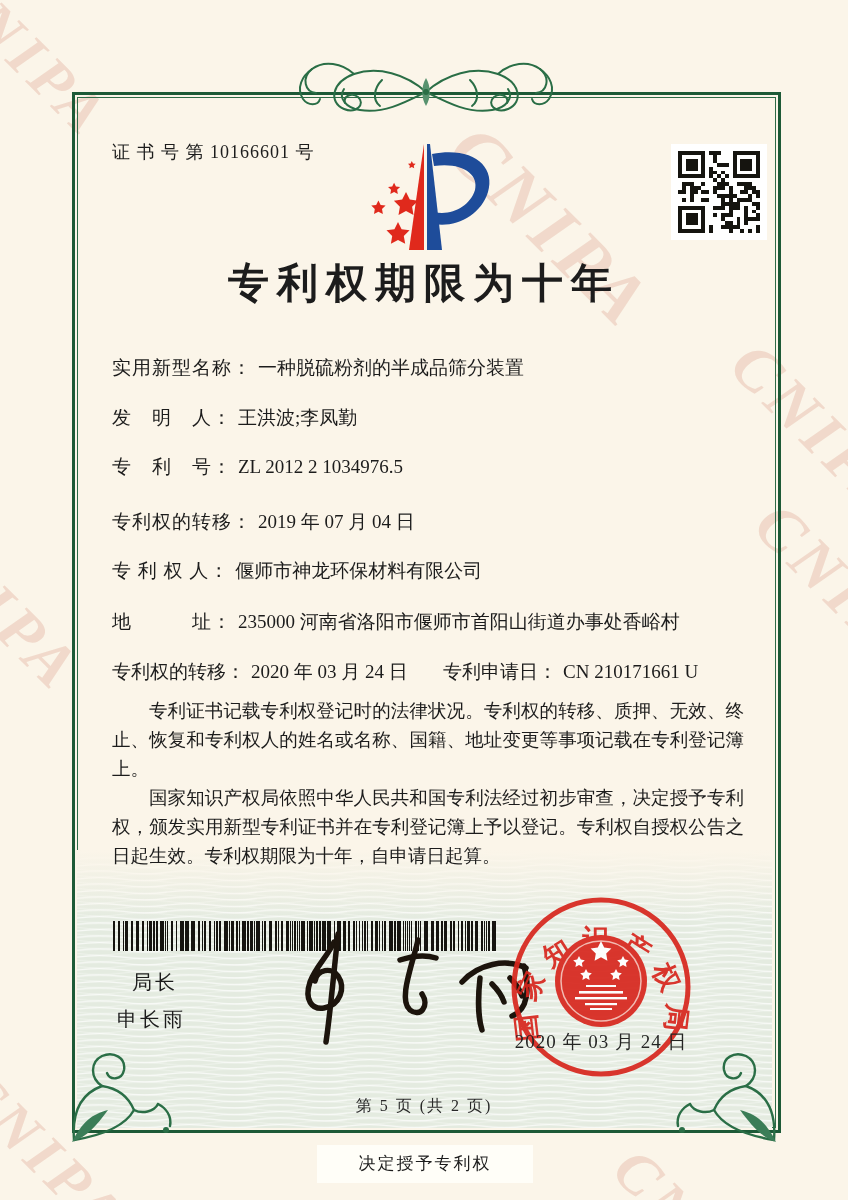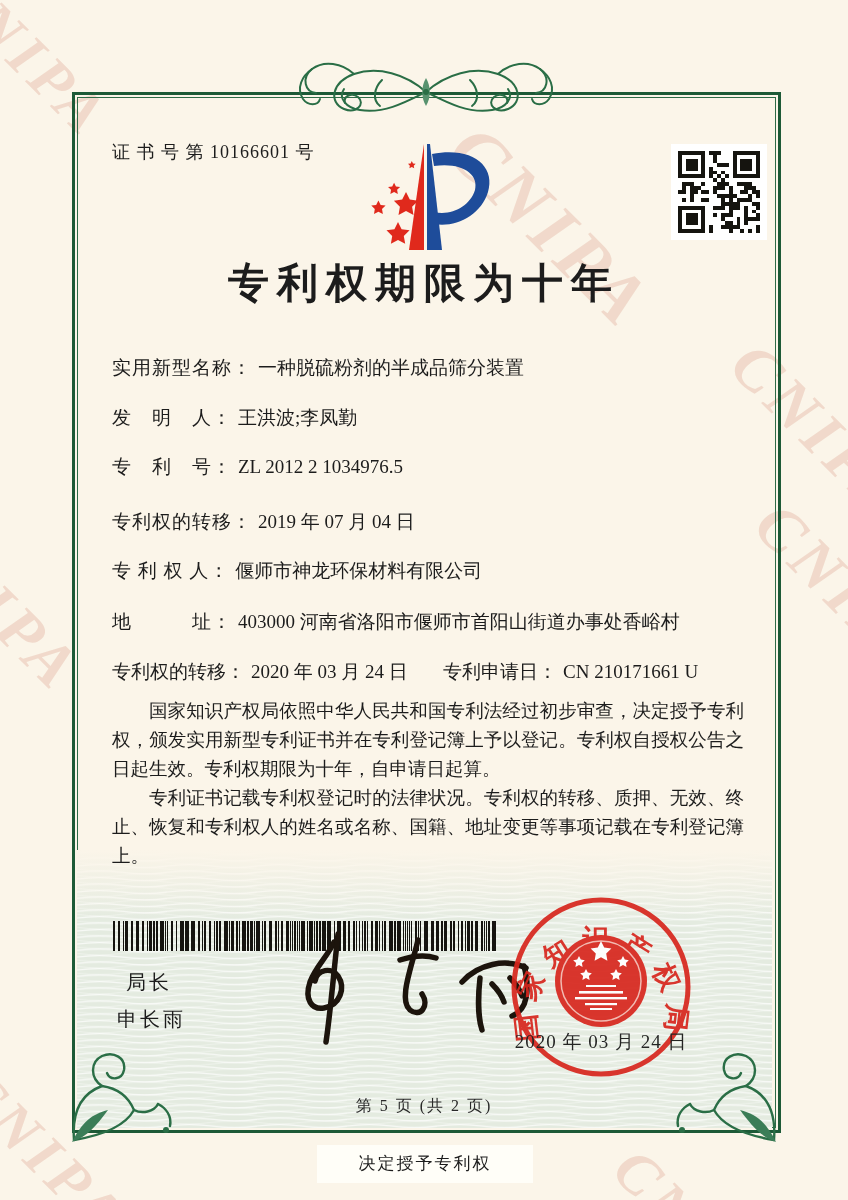--- a/index.html
+++ b/index.html
@@ -65,21 +65,21 @@
   .guilloche .fade{
     position:absolute;left:0;top:0;width:100%;height:70px;
     background:linear-gradient(#fbf5e9,rgba(251,245,233,0));
   }
   
   .barcode{
     position:absolute;left:113px;top:921px;width:388px;height:30px;
     z-index:5;font-size:0;white-space:nowrap;overflow:hidden;
   }
   .barcode span{display:inline-block;height:100%;background:#15140f;vertical-align:top;}
-  .signer-title{position:absolute;left:126px;top:969px;font-size:20px;letter-spacing:3px;z-index:5;}
+  .signer-title{position:absolute;left:132px;top:969px;font-size:20px;letter-spacing:3px;z-index:5;}
   .signer-name{position:absolute;left:117px;top:1006px;font-size:20px;letter-spacing:3px;z-index:5;}
   .signature{position:absolute;left:272px;top:930px;z-index:6;}
   .seal{position:absolute;left:506px;top:895px;z-index:6;}
   .page-info{
     position:absolute;left:0;top:1096px;width:848px;text-align:center;
     font-size:16px;letter-spacing:2px;z-index:5;color:#2a2a2a;
   }
   .continuation{
     position:absolute;left:317px;top:1145px;width:216px;height:38px;
     background:#fffef8;z-index:5;text-align:center;line-height:38px;
@@ -312,33 +312,33 @@
 <div class="field-row row-2">
   <span class="field-label">专　利　号：</span><span class="field-value">ZL 2012 2 1034976.5</span>
 </div>
 <div class="field-row row-3">
   <span class="field-label">专利权的转移：</span><span class="field-value">2019 年 07 月 04 日</span>
 </div>
 <div class="field-row row-4">
   <span class="field-label">专 利 权 人：</span><span class="field-value">偃师市神龙环保材料有限公司</span>
 </div>
 <div class="field-row row-5">
-  <span class="field-label">地　　　址：</span><span class="field-value">403000 河南省洛阳市偃师市首阳山街道办事处香峪村</span>
+  <span class="field-label">地　　　址：</span><span class="field-value">235000 河南省洛阳市偃师市首阳山街道办事处香峪村</span>
 </div>
 
 <div class="grant-row">
   <span>专利权的转移：</span><span class="field-value">2020 年 03 月 24 日</span>
   <span class="grant-no">
     <span>专利申请日：</span><span class="field-value">CN 210171661 U</span>
   </span>
 </div>
 
 <div class="body-text">
+  <p>专利证书记载专利权登记时的法律状况。专利权的转移、质押、无效、终止、恢复和专利权人的姓名或名称、国籍、地址变更等事项记载在专利登记簿上。</p>
   <p>国家知识产权局依照中华人民共和国专利法经过初步审查，决定授予专利权，颁发实用新型专利证书并在专利登记簿上予以登记。专利权自授权公告之日起生效。专利权期限为十年，自申请日起算。</p>
-  <p>专利证书记载专利权登记时的法律状况。专利权的转移、质押、无效、终止、恢复和专利权人的姓名或名称、国籍、地址变更等事项记载在专利登记簿上。</p>
 </div>
 
 <div class="barcode" id="barcode"><span style="width:2px;margin-right:3px"></span><span style="width:2px;margin-right:3px"></span><span style="width:1px;margin-right:1px"></span><span style="width:3px;margin-right:3px"></span><span style="width:2px;margin-right:3px"></span><span style="width:3px;margin-right:3px"></span><span style="width:2px;margin-right:3px"></span><span style="width:1px;margin-right:1px"></span><span style="width:3px;margin-right:1px"></span><span style="width:2px;margin-right:1px"></span><span style="width:2px;margin-right:2px"></span><span style="width:4px;margin-right:1px"></span><span style="width:1px;margin-right:1px"></span><span style="width:1px;margin-right:3px"></span><span style="width:2px;margin-right:3px"></span><span style="width:1px;margin-right:3px"></span><span style="width:4px;margin-right:1px"></span><span style="width:4px;margin-right:2px"></span><span style="width:4px;margin-right:3px"></span><span style="width:2px;margin-right:2px"></span><span style="width:1px;margin-right:1px"></span><span style="width:2px;margin-right:3px"></span><span style="width:2px;margin-right:3px"></span><span style="width:1px;margin-right:1px"></span><span style="width:2px;margin-right:1px"></span><span style="width:2px;margin-right:3px"></span><span style="width:4px;margin-right:1px"></span><span style="width:1px;margin-right:1px"></span><span style="width:3px;margin-right:2px"></span><span style="width:2px;margin-right:1px"></span><span style="width:1px;margin-right:2px"></span><span style="width:4px;margin-right:1px"></span><span style="width:2px;margin-right:1px"></span><span style="width:3px;margin-right:1px"></span><span style="width:1px;margin-right:1px"></span><span style="width:4px;margin-right:2px"></span><span style="width:1px;margin-right:1px"></span><span style="width:2px;margin-right:3px"></span><span style="width:3px;margin-right:3px"></span><span style="width:2px;margin-right:1px"></span><span style="width:1px;margin-right:2px"></span><span style="width:2px;margin-right:3px"></span><span style="width:3px;margin-right:1px"></span><span style="width:1px;margin-right:1px"></span><span style="width:1px;margin-right:1px"></span><span style="width:2px;margin-right:1px"></span><span style="width:1px;margin-right:1px"></span><span style="width:1px;margin-right:1px"></span><span style="width:4px;margin-right:2px"></span><span style="width:1px;margin-right:1px"></span><span style="width:4px;margin-right:1px"></span><span style="width:1px;margin-right:1px"></span><span style="width:2px;margin-right:1px"></span><span style="width:2px;margin-right:1px"></span><span style="width:4px;margin-right:1px"></span><span style="width:4px;margin-right:3px"></span><span style="width:1px;margin-right:2px"></span><span style="width:4px;margin-right:2px"></span><span style="width:3px;margin-right:2px"></span><span style="width:2px;margin-right:3px"></span><span style="width:2px;margin-right:1px"></span><span style="width:1px;margin-right:2px"></span><span style="width:1px;margin-right:2px"></span><span style="width:1px;margin-right:1px"></span><span style="width:2px;margin-right:1px"></span><span style="width:1px;margin-right:3px"></span><span style="width:2px;margin-right:2px"></span><span style="width:3px;margin-right:1px"></span><span style="width:1px;margin-right:2px"></span><span style="width:1px;margin-right:1px"></span><span style="width:2px;margin-right:3px"></span><span style="width:4px;margin-right:1px"></span><span style="width:2px;margin-right:1px"></span><span style="width:4px;margin-right:2px"></span><span style="width:1px;margin-right:1px"></span><span style="width:1px;margin-right:1px"></span><span style="width:1px;margin-right:1px"></span><span style="width:1px;margin-right:1px"></span><span style="width:1px;margin-right:3px"></span><span style="width:2px;margin-right:1px"></span><span style="width:1px;margin-right:1px"></span><span style="width:1px;margin-right:3px"></span><span style="width:4px;margin-right:3px"></span><span style="width:3px;margin-right:2px"></span><span style="width:3px;margin-right:2px"></span><span style="width:2px;margin-right:1px"></span><span style="width:3px;margin-right:3px"></span><span style="width:2px;margin-right:1px"></span><span style="width:2px;margin-right:3px"></span><span style="width:1px;margin-right:2px"></span><span style="width:2px;margin-right:2px"></span><span style="width:1px;margin-right:1px"></span><span style="width:3px;margin-right:1px"></span><span style="width:2px;margin-right:2px"></span><span style="width:3px;margin-right:3px"></span><span style="width:2px;margin-right:1px"></span><span style="width:1px;margin-right:1px"></span><span style="width:1px;margin-right:1px"></span><span style="width:2px;margin-right:2px"></span><span style="width:4px;margin-right:1px"></span></div>
 
 <div class="signer-title">局长</div>
 <div class="signer-name">申长雨</div>
 
 <svg class="signature" width="265" height="115" viewBox="0 0 265 115">
   <g stroke="#1c140c" fill="none" stroke-width="5.5" stroke-linecap="round" stroke-linejoin="round">
     <path d="M62,12 C56,26 44,36 38,52 C32,70 40,80 52,78 C68,75 74,58 66,46 C60,37 45,39 43,51"></path>

